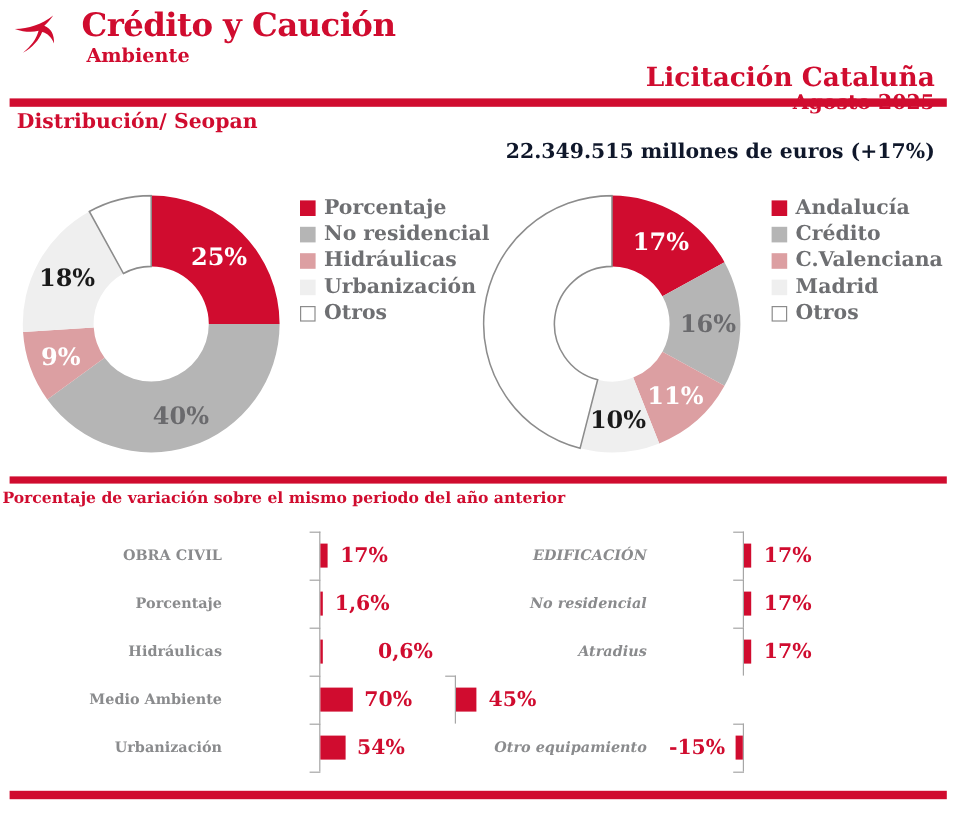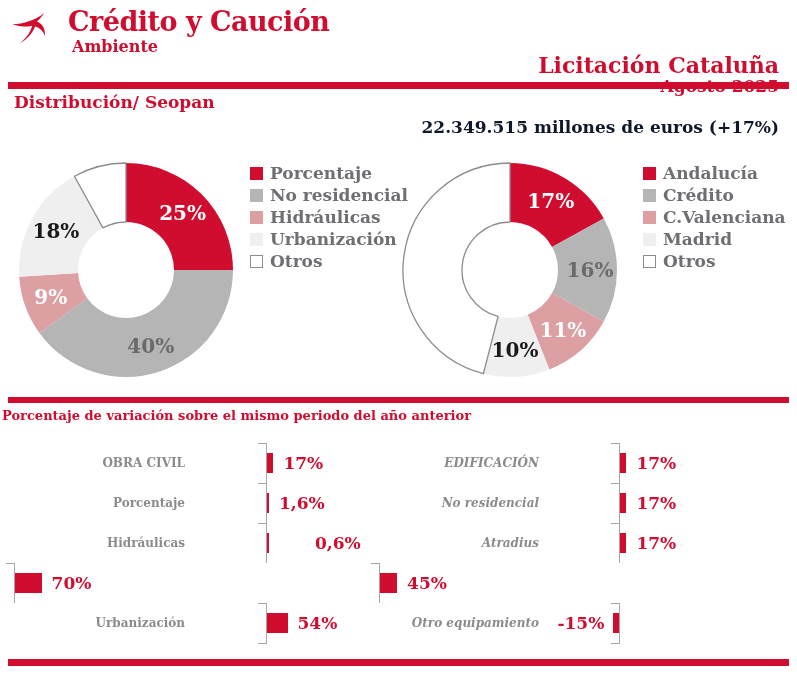--- a/index.html
+++ b/index.html
@@ -170,20 +170,21 @@
         </div>
         <div class="bar-row">
           <div class="bar-label">Hidráulicas</div>
           <div class="bar-zone">
             <div class="tick tick-top"></div>
             <div class="bar" style="width: 2px; left: 0px;"></div>
             <div class="bar-value" style="left: 12px; margin-left: 36px;">0,6%</div>
           </div>
         </div>
         <div class="bar-row">
+          <div class="bar-label">Medio Ambiente</div>
           <div class="bar-zone">
             <div class="tick tick-top"></div>
             <div class="bar" style="width: 26.6px; left: 0px;"></div>
             <div class="bar-value" style="left: 36.6px;">70%</div>
           </div>
         </div>
         <div class="bar-row">
           <div class="bar-label">Urbanización</div>
           <div class="bar-zone">
             <div class="tick tick-top"></div>

